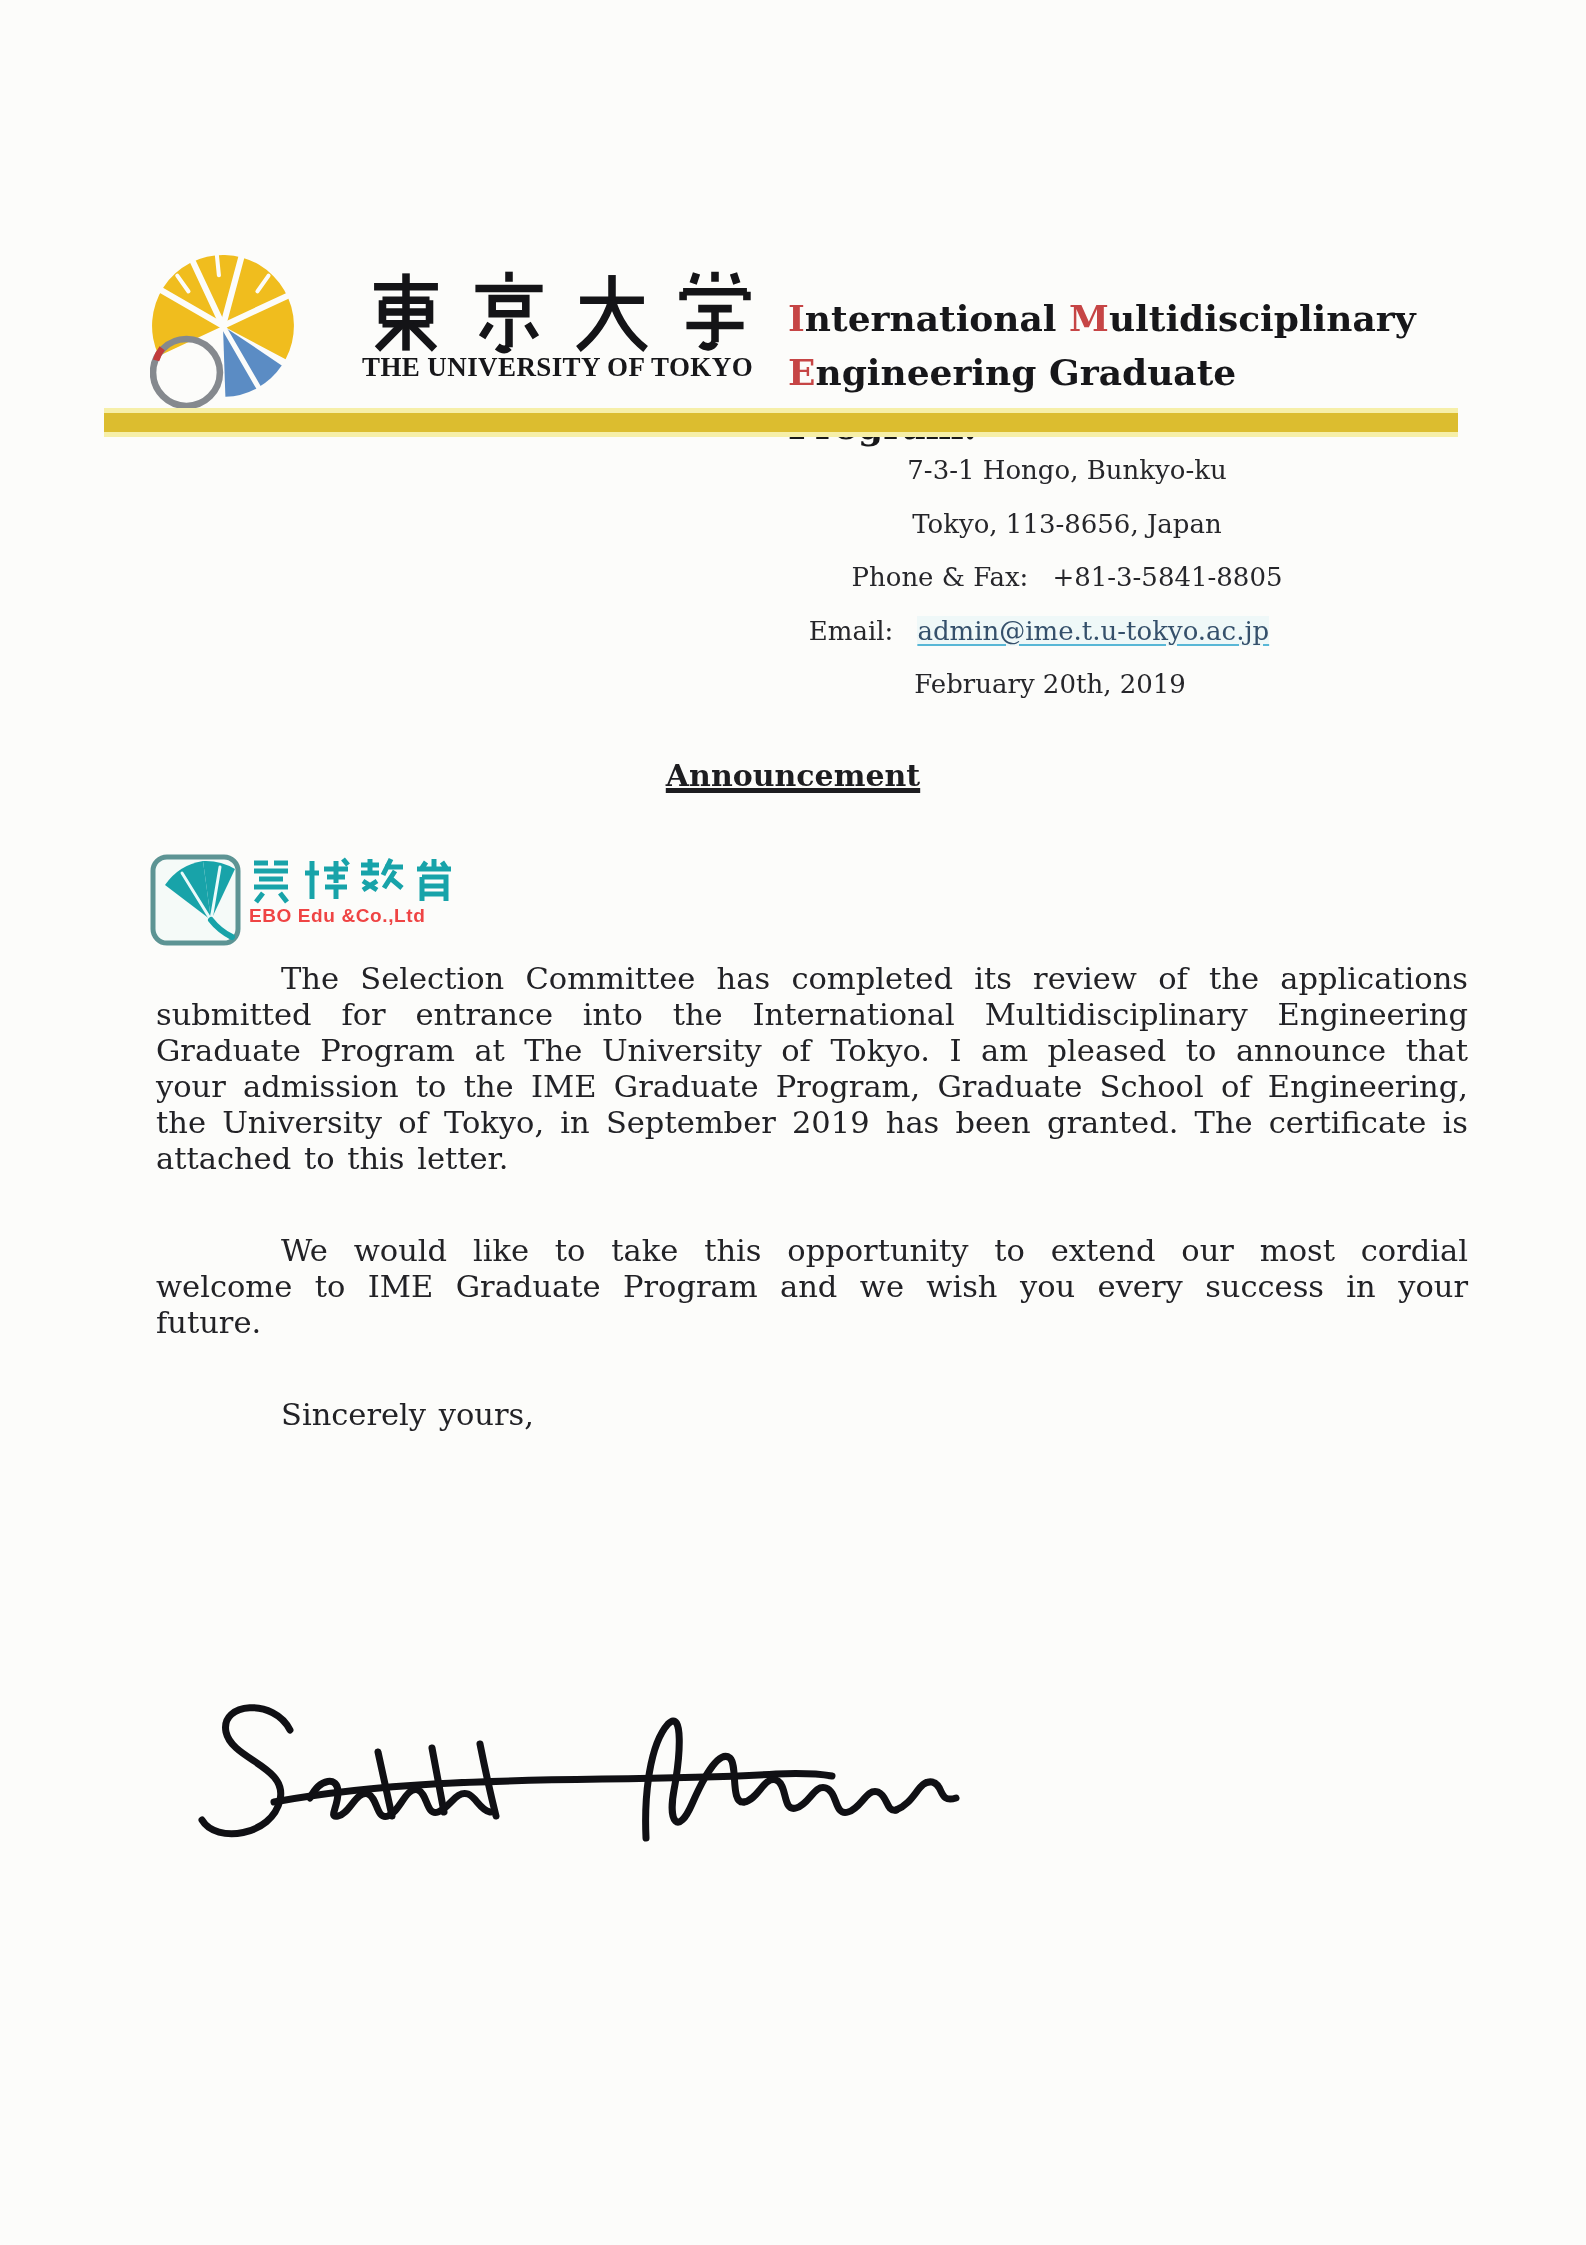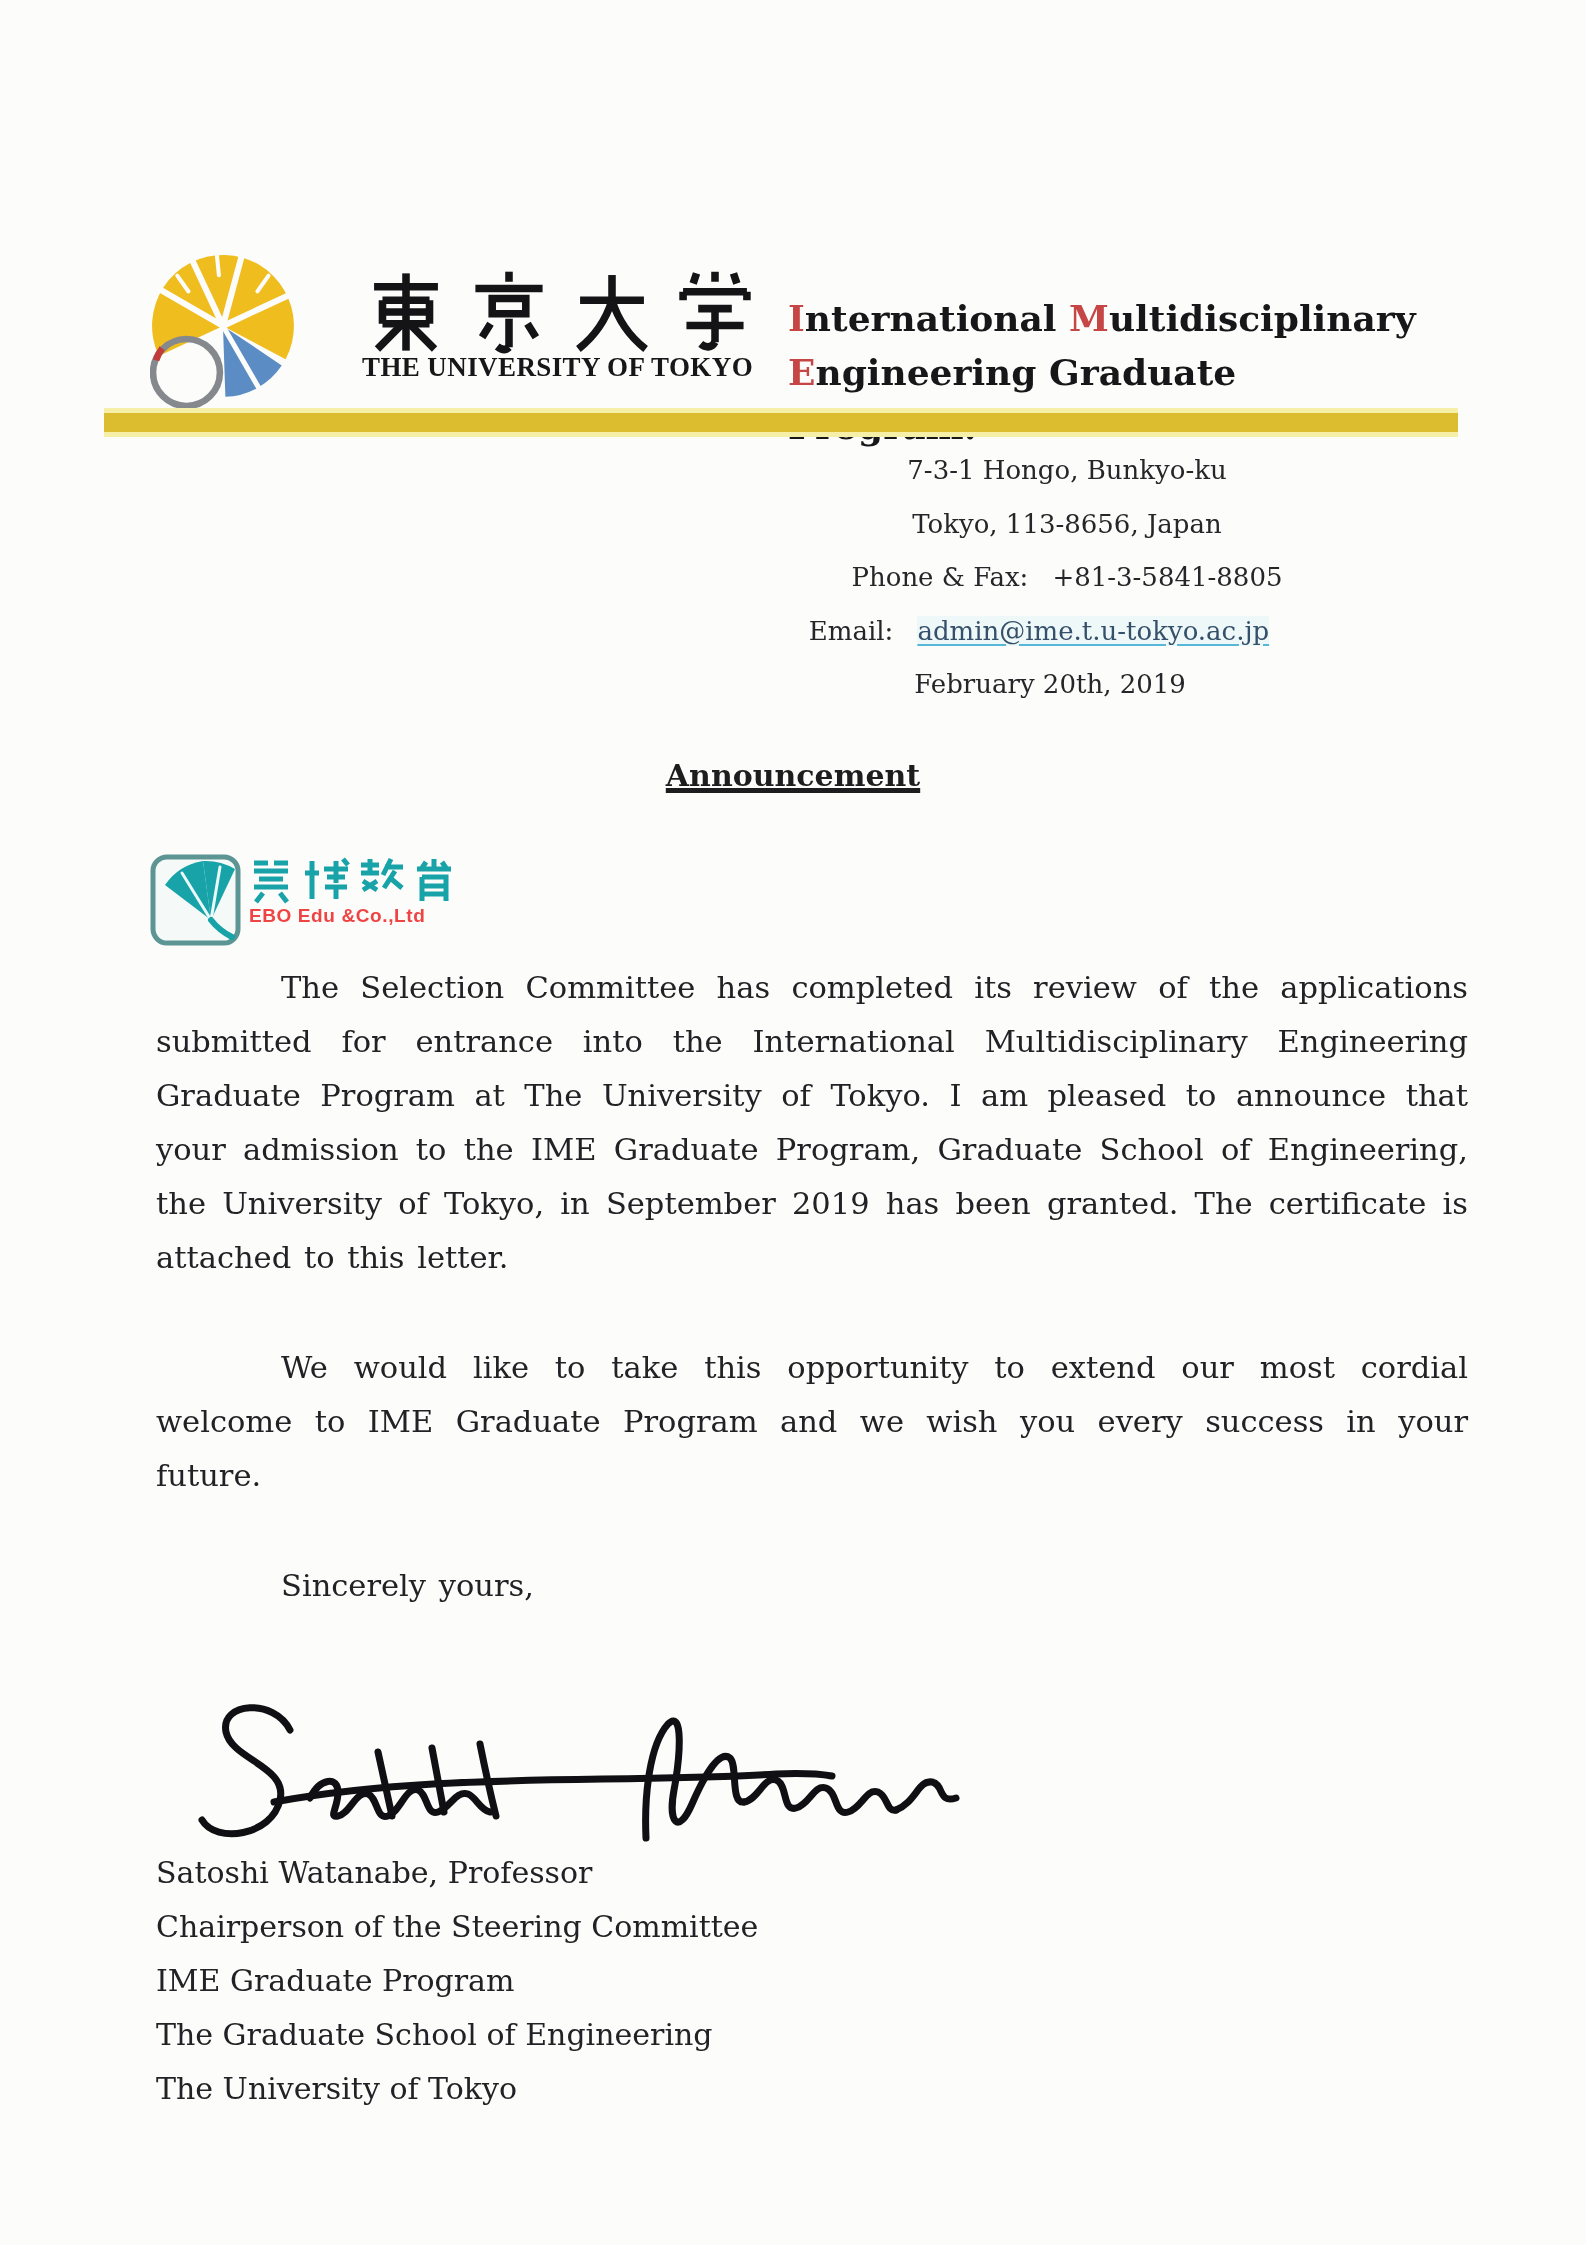--- a/index.html
+++ b/index.html
@@ -55,21 +55,21 @@
   .ebo svg{position:absolute;left:0;top:0;}
   .ebo .cn{position:absolute;left:100px;top:12px;width:210px;height:50px;}
   .ebo .en{
     position:absolute;left:101px;top:62px;
     font-family:"Liberation Sans","DejaVu Sans",sans-serif;
     font-size:19px;font-weight:700;letter-spacing:.6px;color:#ef4444;
   }
   
   .body-text{
     position:absolute;left:156px;top:961px;width:1312px;
-    font-size:30.5px;line-height:54px;color:#222226;
+    font-size:30.5px;line-height:36px;color:#222226;
     text-align:justify;
   }
   .body-text p{margin:0 0 56px 0;text-indent:125px;word-spacing:3px;}
   .valediction{margin-top:52px;text-indent:0;}
   
   .signature{position:absolute;left:178px;top:1686px;width:792px;height:176px;}
   .signer{
     position:absolute;left:156px;top:1846px;width:900px;
     font-size:30px;line-height:54px;color:#222226;
   }
@@ -212,21 +212,14 @@
       <path d="M96,116 C260,86 430,98 598,88 C622,87 642,88 654,90"></path>
 
       <path d="M468,152 C466,108 472,58 490,38 C506,22 502,72 496,104 C490,136 500,150 514,118 C528,86 542,64 552,72 C560,80 552,118 566,116"></path>
 
       <path d="M566,116 C580,114 586,90 598,94 C610,98 604,126 618,122 C632,118 636,98 648,102 C660,106 656,130 670,126 C684,122 688,102 700,106 C710,110 708,126 718,124"></path>
 
       <path d="M718,124 C738,116 740,94 754,96 C766,98 760,118 778,112"></path>
     </g>
   </svg>
 
-  <div class="signer">
-    <div>Satoshi Watanabe, Professor</div>
-    <div>Chairperson of the Steering Committee</div>
-    <div>IME Graduate Program</div>
-    <div>The Graduate School of Engineering</div>
-    <div>The University of Tokyo</div>
-  </div>
 
 </div>
 
 </body></html>

